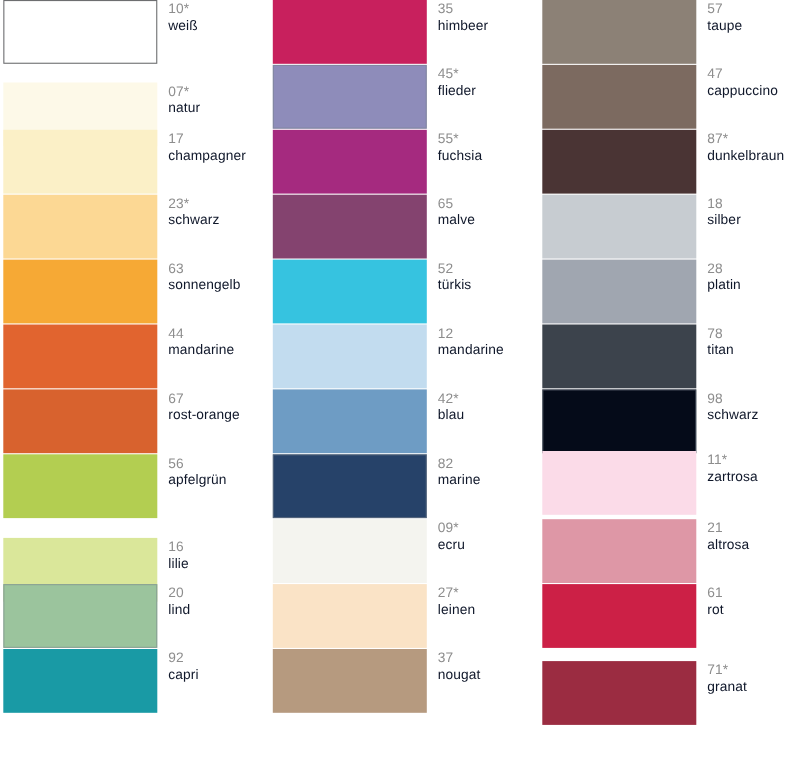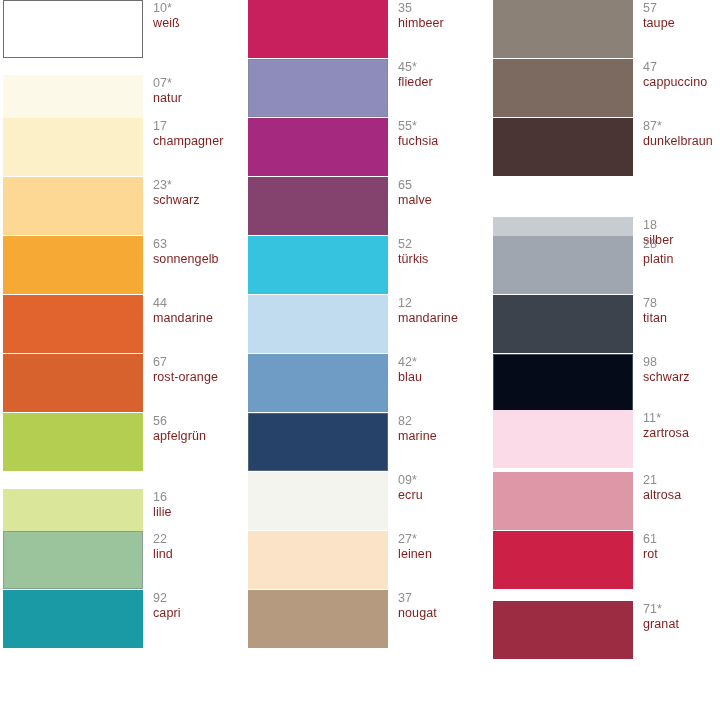--- a/index.html
+++ b/index.html
@@ -58,21 +58,21 @@
   .code {
     display: block;
     font-size: 12.5px;
     color: #8d8d8d;
     letter-spacing: 0.1px;
     white-space: nowrap;
   }
   .name {
     display: block;
     font-size: 12.5px;
-    color: #7f1d1d;
+    color: #0f172a;
     letter-spacing: 0.1px;
     white-space: nowrap;
   }
 </style>
 </head>
 <body>
 
 <div id="palette">
     <div class="column col-0">
       <div class="swatch-row" style="top: 0px;">
@@ -134,21 +134,21 @@
       <div class="swatch-row" style="top: 472px; margin-top: 17px;">
         <div class="chip" style="background: rgb(218, 231, 154);"></div>
         <div class="label">
           <span class="code">16</span>
           <span class="name">lilie</span>
         </div>
       </div>
       <div class="swatch-row" style="top: 531px;">
         <div class="chip hairline" style="background: rgb(155, 196, 157);"></div>
         <div class="label">
-          <span class="code">22</span>
+          <span class="code">20</span>
           <span class="name">lind</span>
         </div>
       </div>
       <div class="swatch-row" style="top: 590px;">
         <div class="chip" style="background: rgb(25, 154, 165);"></div>
         <div class="label">
           <span class="code">92</span>
           <span class="name">capri</span>
         </div>
       </div>
@@ -247,21 +247,21 @@
           <span class="name">cappuccino</span>
         </div>
       </div>
       <div class="swatch-row" style="top: 118px;">
         <div class="chip" style="background: rgb(74, 52, 52);"></div>
         <div class="label">
           <span class="code">87*</span>
           <span class="name">dunkelbraun</span>
         </div>
       </div>
-      <div class="swatch-row" style="top: 177px; margin-top: 40px;">
+      <div class="swatch-row" style="top: 177px;">
         <div class="chip" style="background: rgb(199, 204, 209);"></div>
         <div class="label">
           <span class="code">18</span>
           <span class="name">silber</span>
         </div>
       </div>
       <div class="swatch-row" style="top: 236px;">
         <div class="chip" style="background: rgb(160, 166, 176);"></div>
         <div class="label">
           <span class="code">28</span>

